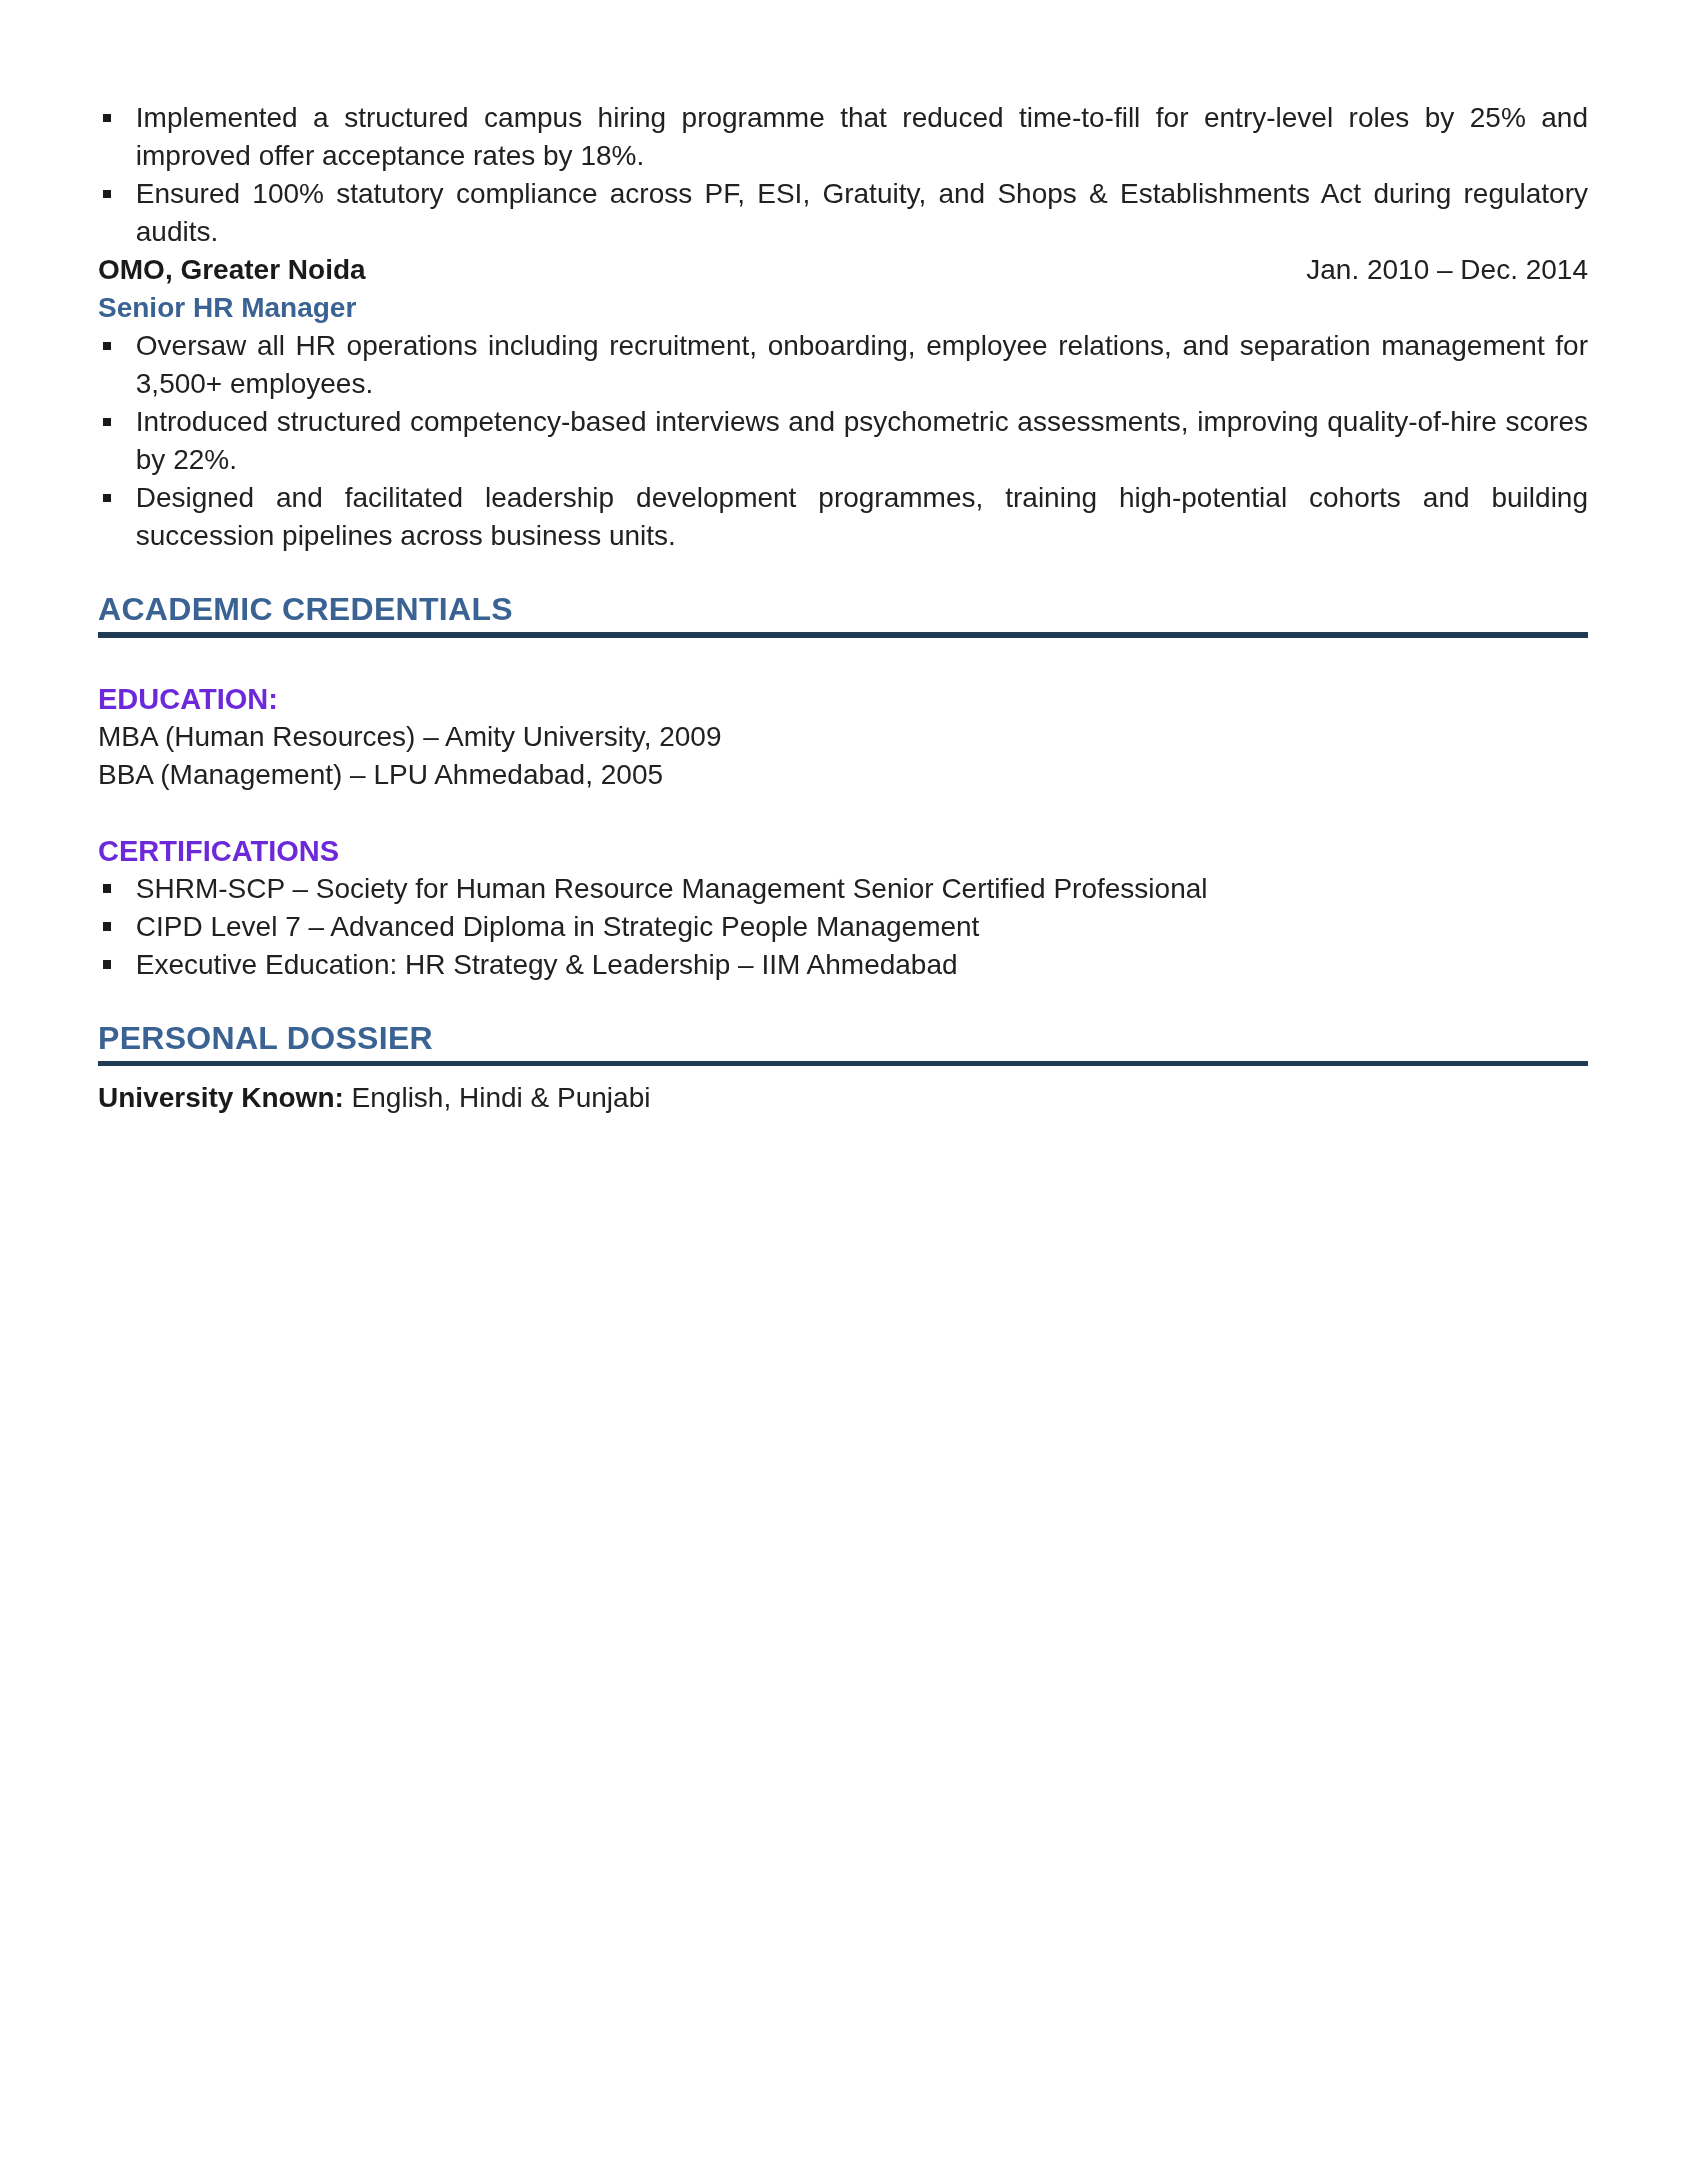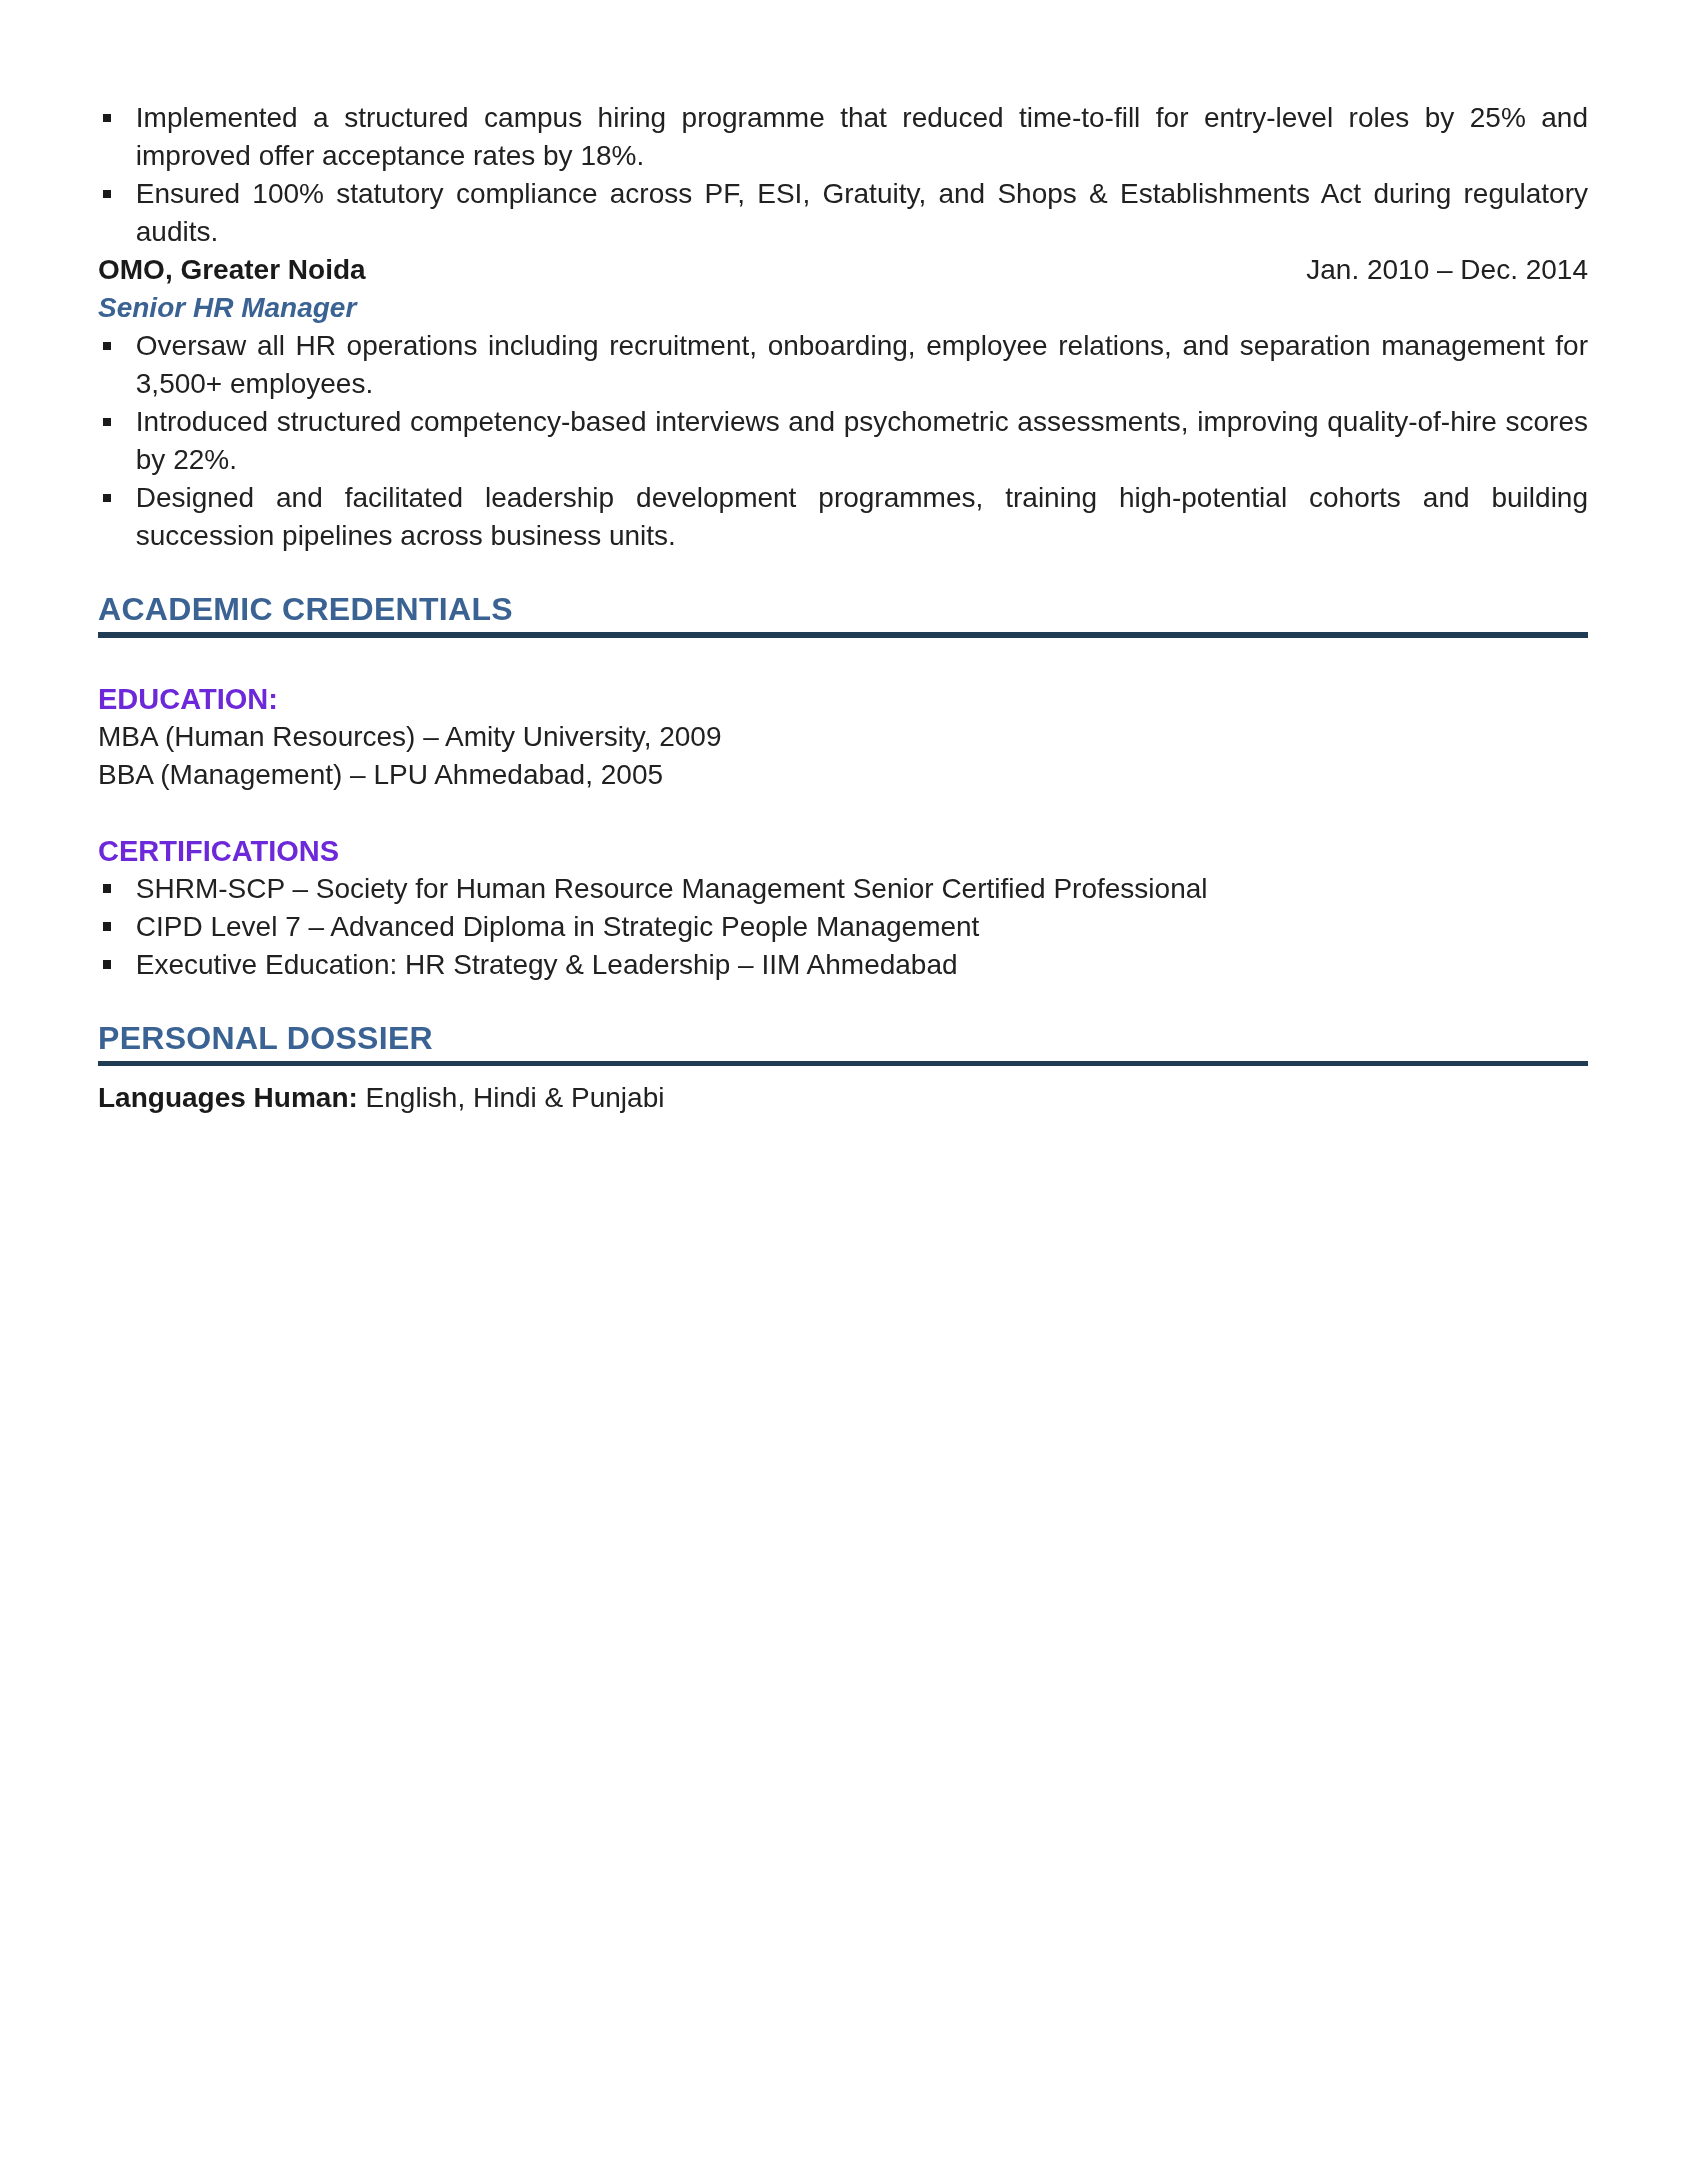--- a/index.html
+++ b/index.html
@@ -46,21 +46,20 @@
   
   .job-header{
     display:flex;
     justify-content:space-between;
     align-items:baseline;
   }
   .company{ font-weight:bold; color:#1a1a1a; }
   .dates{ color:#212121; }
   .job-title{
     font-weight:bold;
-    font-style:italic;
     color:var(--accent);
   }
   
   .section-heading{
     font-size:32px;
     line-height:36px;
     font-weight:bold;
     color:var(--accent);
     letter-spacing:0.3px;
   }
@@ -166,18 +165,18 @@
           <span class="bullet"></span>
           <span class="bullet-text">Executive Education: HR Strategy &amp; Leadership – IIM Ahmedabad</span>
         </li>
       </ul>
 
     <div class="gap-lg"></div>
 
     <h2 class="section-heading">PERSONAL DOSSIER</h2>
     <hr class="section-rule">
 
-    <p class="languages-line"><span class="bold-label">Languages Human:</span> <span>English, Hindi &amp; Punjabi</span></p>
+    <p class="languages-line"><span class="bold-label">University Known:</span> <span>English, Hindi &amp; Punjabi</span></p>
 
 
   </div>
 </div>
 
 
 </body></html>

